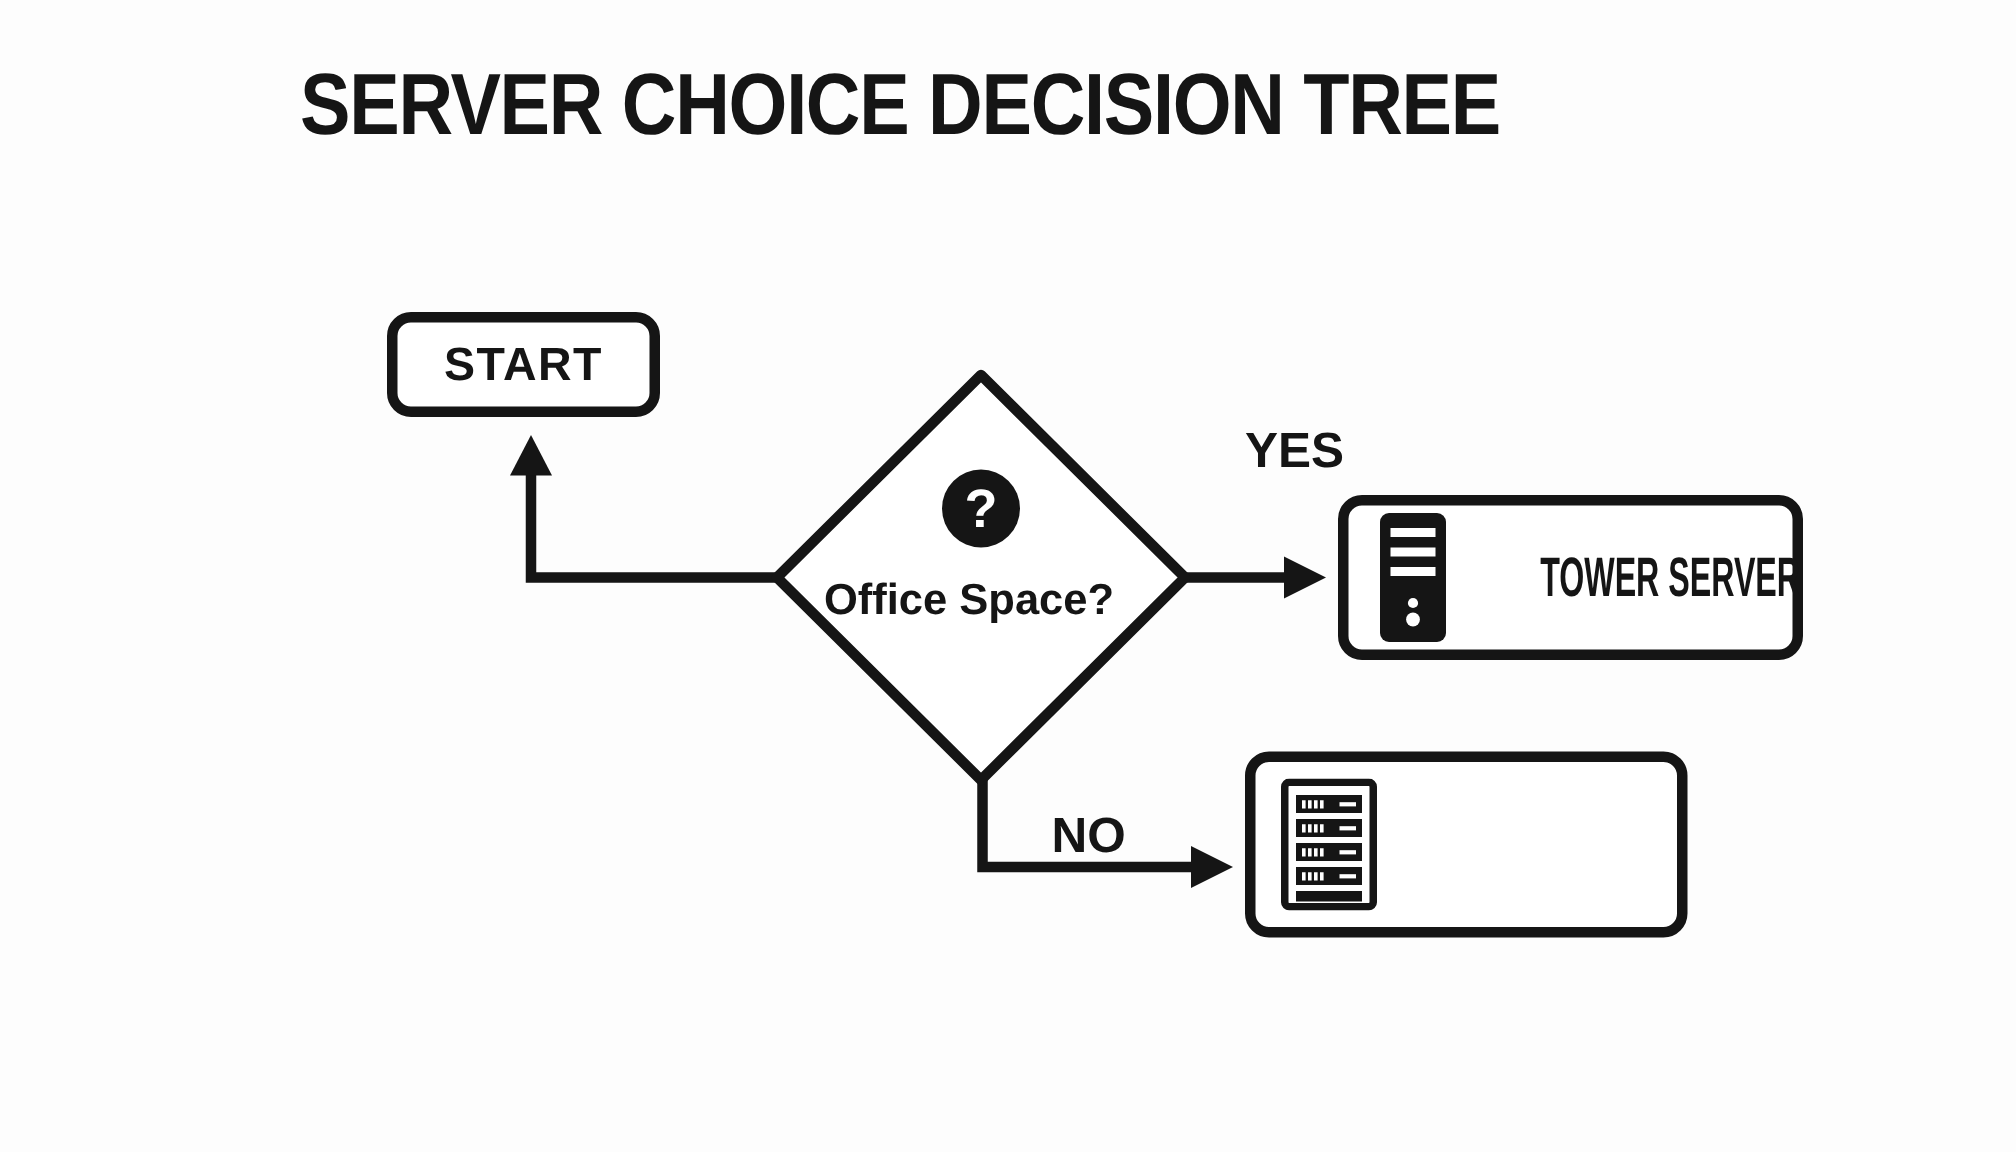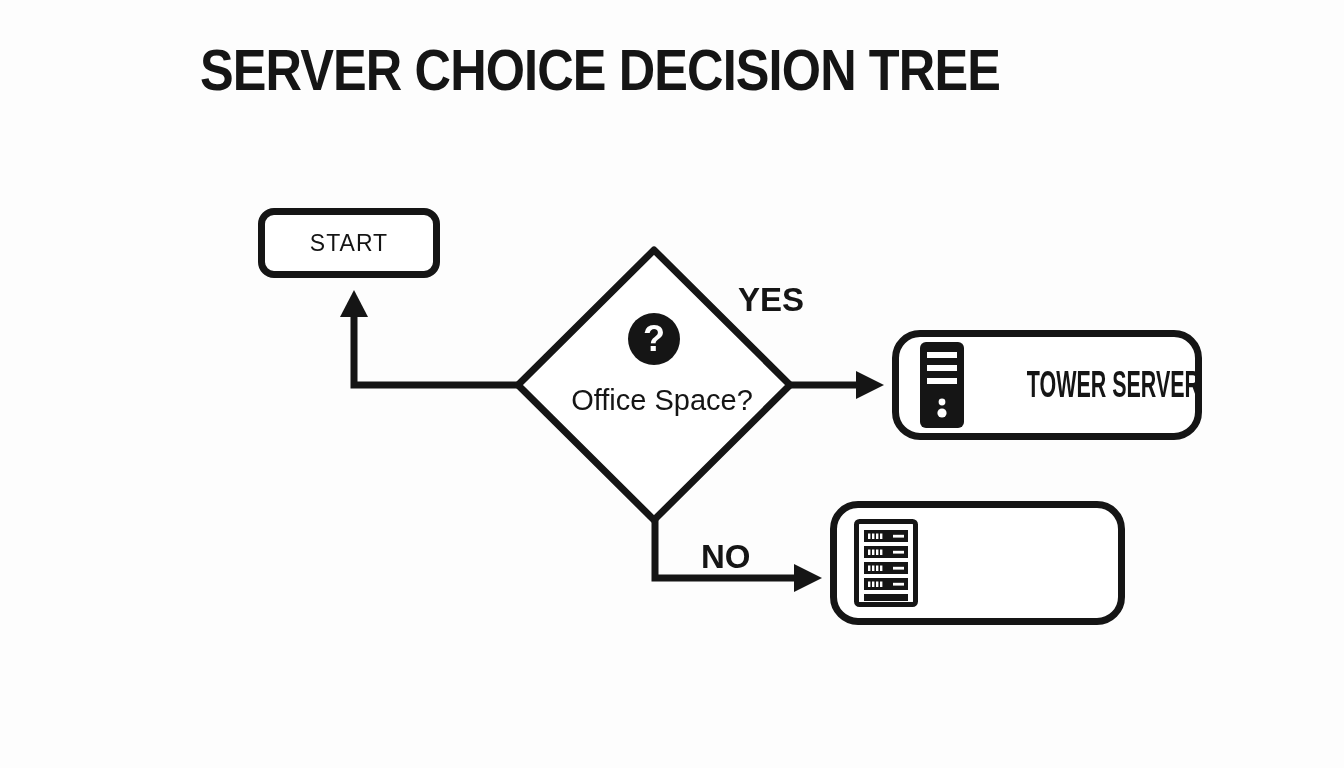--- a/index.html
+++ b/index.html
@@ -22,42 +22,42 @@
   svg.layer{position:absolute;left:0;top:0;width:1344px;height:768px;}
 
   .node{
     position:absolute;background:var(--fill);
     border:7px solid var(--ink);display:flex;align-items:center;justify-content:center;
   }
   .start-node{
     left:258px;top:208px;width:182px;height:70px;border-radius:16px;
   }
   .start-node .label{
-    font-size:23px;font-weight:normal;letter-spacing:1px;
+    font-size:31px;font-weight:bold;letter-spacing:1px;
   }
 
   .q-badge{
     position:absolute;left:628px;top:313px;width:52px;height:52px;
     border-radius:50%;background:var(--ink);color:#fff;
     display:flex;align-items:center;justify-content:center;
     font-size:36px;font-weight:bold;
   }
   .decision-label{
-    position:absolute;left:528px;top:386px;width:268px;
-    text-align:center;font-size:29px;font-weight:normal;line-height:29px;
+    position:absolute;left:512px;top:386px;width:268px;
+    text-align:center;font-size:29px;font-weight:bold;line-height:29px;
     white-space:nowrap;
   }
 
   .edge-label{
     position:absolute;font-size:33px;font-weight:bold;line-height:33px;white-space:nowrap;
   }
-  .edge-label.yes{left:738px;top:283px;}
+  .edge-label.yes{left:830px;top:283px;}
   .edge-label.no{left:701px;top:540px;text-align:center;}
 
-  .result-node{border-radius:28px;justify-content:flex-start;}
+  .result-node{border-radius:16px;justify-content:flex-start;}
   .tower-node{left:892px;top:330px;width:310px;height:110px;padding-left:21px;}
   .rack-node{left:830px;top:501px;width:295px;height:124px;padding-left:17px;}
   .result-node .label-wrap{
     flex:1;display:flex;align-items:center;justify-content:center;
   }
   .result-node .label{
     display:inline-block;transform:scaleX(0.58);
     font-size:37px;font-weight:bold;white-space:nowrap;letter-spacing:0px;
   }
   .node-icon{flex:0 0 auto;display:block;}

